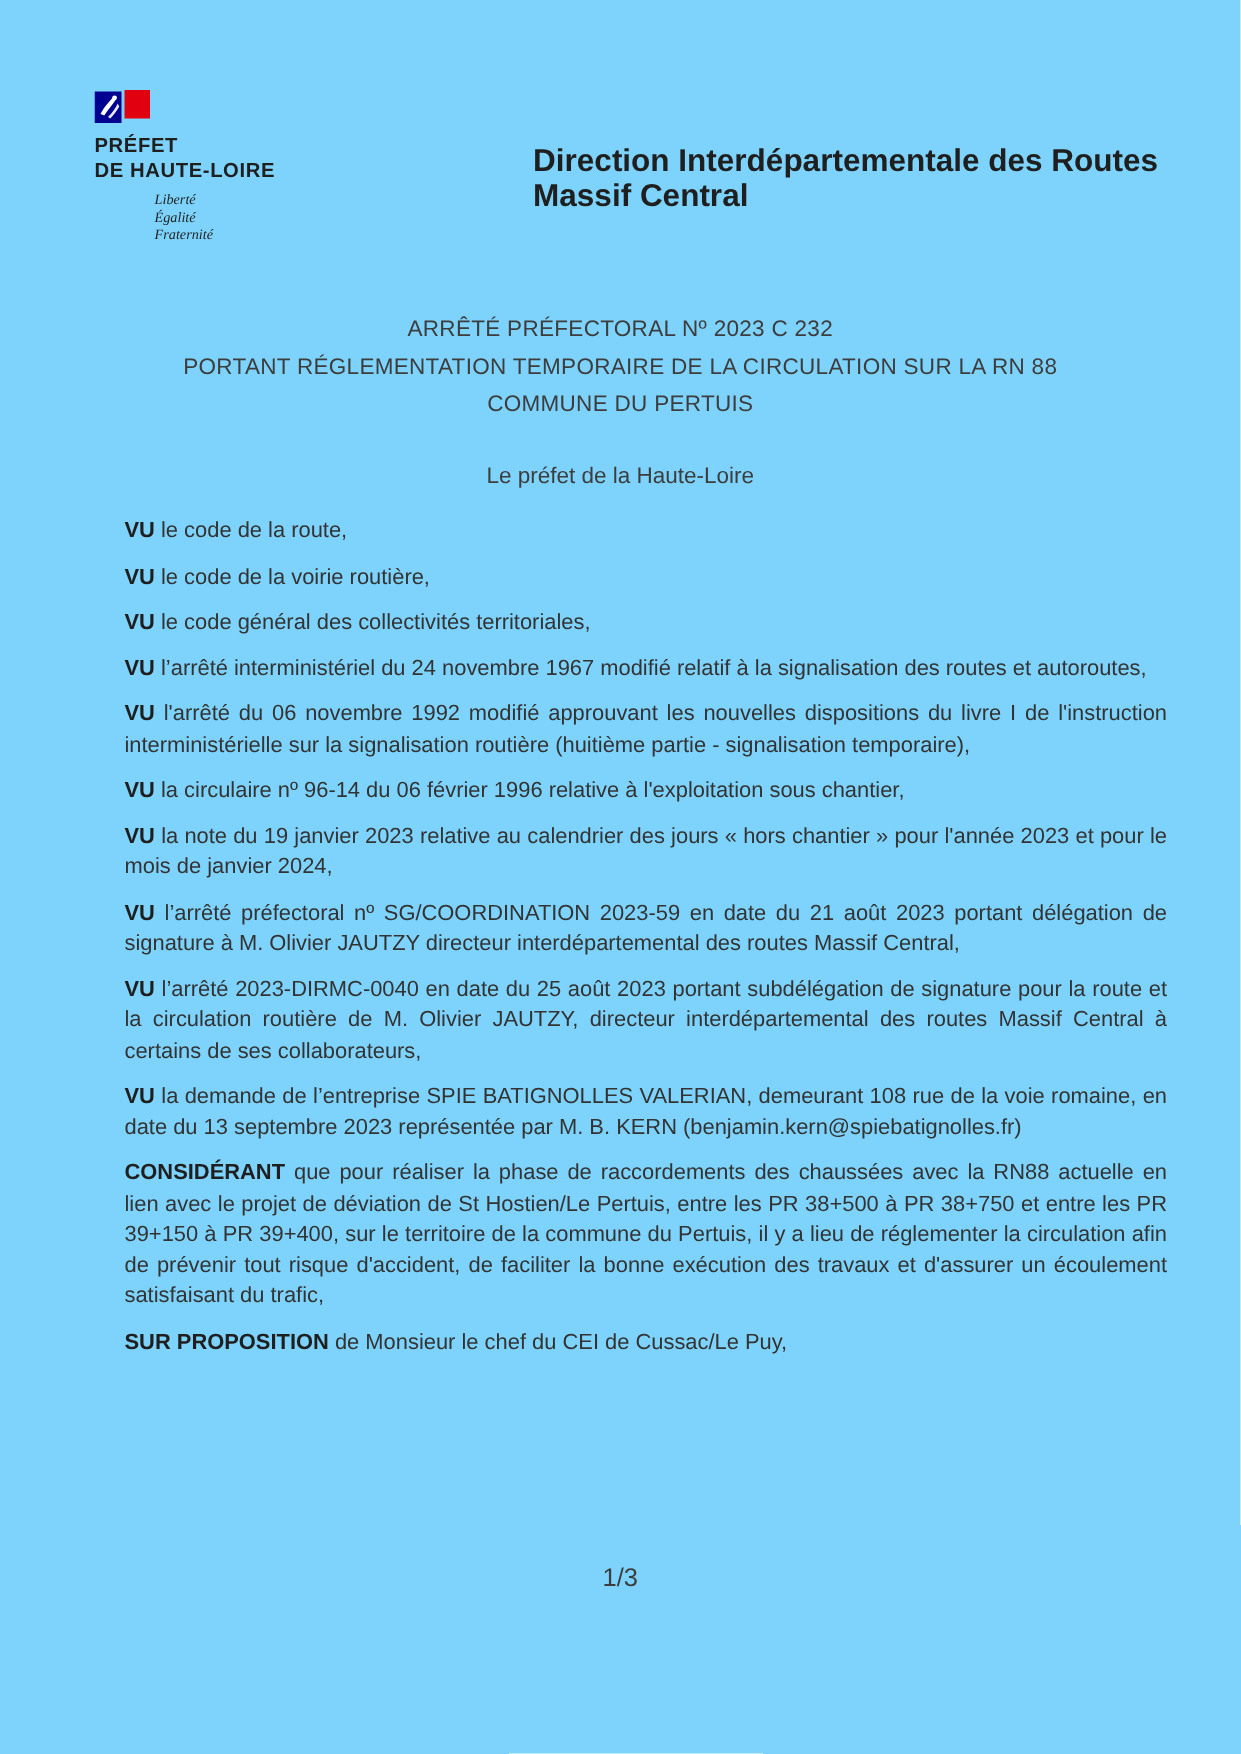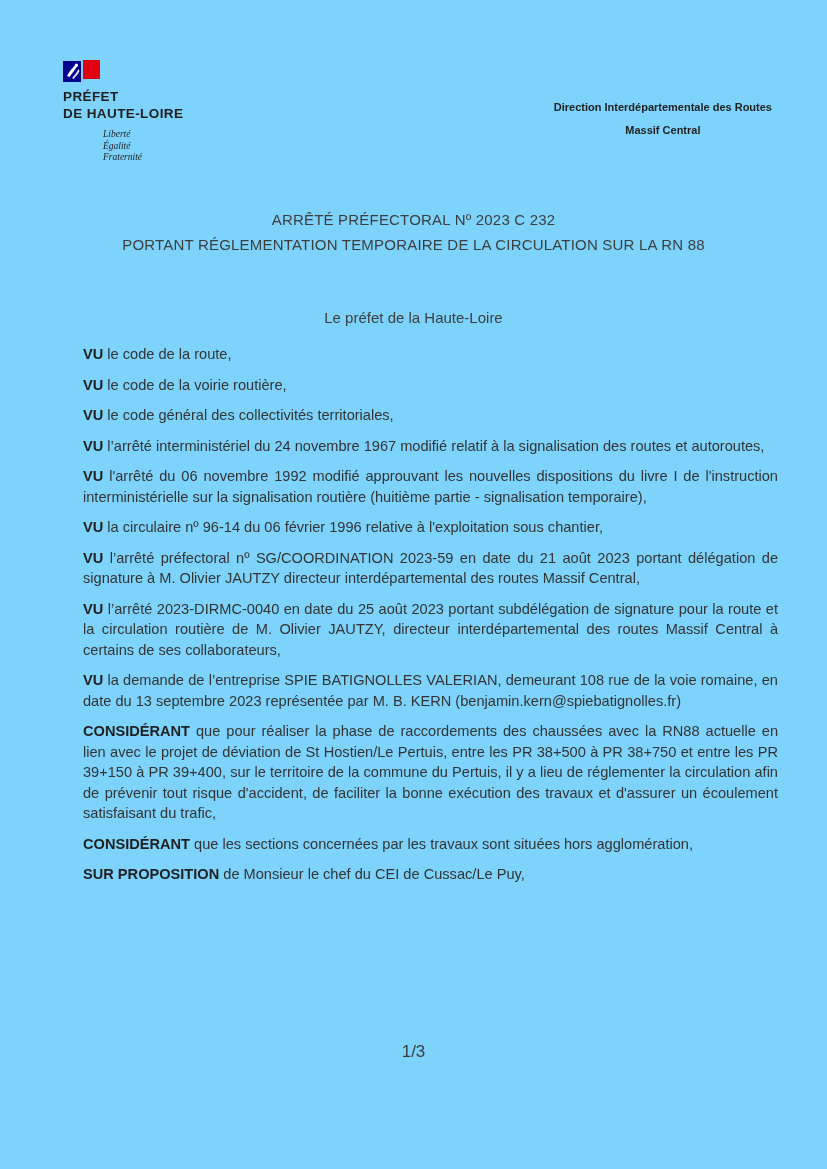--- a/index.html
+++ b/index.html
@@ -33,23 +33,23 @@
     color: #1f1f1f;
     margin-top: 7px;
     margin-left: 40px;
   }
 
   
   .header-right {
     position: absolute;
     top: 96px;
     right: 55px;
-    text-align: center;
+    text-align: left;
     font-weight: bold;
-    font-size: 11px;
+    font-size: 21px;
     line-height: 23px;
     color: #1f1f1f;
   }
 
   
   .title-block {
     position: absolute;
     top: 207px;
     left: 0;
     width: 100%;
@@ -119,46 +119,47 @@
   </div>
 
   <div class="header-right">
     <div>Direction Interdépartementale des Routes</div>
     <div>Massif Central</div>
   </div>
 
   <div class="title-block">
     <div>ARRÊTÉ PRÉFECTORAL Nº 2023 C 232</div>
     <div>PORTANT RÉGLEMENTATION TEMPORAIRE DE LA CIRCULATION SUR LA RN 88</div>
+    <div>COMMUNE DU PERTUIS</div>
   </div>
 
   <div class="subtitle">Le préfet de la Haute-Loire</div>
 
   <div class="doc-body">
     <p class="para"><strong class="lead">VU</strong><span class="ptext"> le code de la route,</span></p>
 
     <p class="para"><strong class="lead">VU</strong><span class="ptext"> le code de la voirie routière,</span></p>
 
     <p class="para"><strong class="lead">VU</strong><span class="ptext"> le code général des collectivités territoriales,</span></p>
 
     <p class="para"><strong class="lead">VU</strong><span class="ptext"> l’arrêté interministériel du 24 novembre 1967 modifié relatif à la signalisation des routes et autoroutes,</span></p>
 
     <p class="para"><strong class="lead">VU</strong><span class="ptext"> l'arrêté du 06 novembre 1992 modifié approuvant les nouvelles dispositions du livre I de l'instruction interministérielle sur la signalisation routière (huitième partie - signalisation temporaire),</span></p>
 
     <p class="para"><strong class="lead">VU</strong><span class="ptext"> la circulaire nº 96-14 du 06 février 1996 relative à l'exploitation sous chantier,</span></p>
 
+    <p class="para"><strong class="lead">VU</strong><span class="ptext"> la note du 19 janvier 2023 relative au calendrier des jours « hors chantier » pour l'année 2023 et pour le mois de janvier 2024,</span></p>
 
     <p class="para"><strong class="lead">VU</strong><span class="ptext"> l’arrêté préfectoral nº SG/COORDINATION 2023-59 en date du 21 août 2023 portant délégation de signature à M. Olivier JAUTZY directeur interdépartemental des routes Massif Central,</span></p>
 
     <p class="para"><strong class="lead">VU</strong><span class="ptext"> l’arrêté 2023-DIRMC-0040 en date du 25 août 2023 portant subdélégation de signature pour la route et la circulation routière de M. Olivier JAUTZY, directeur interdépartemental des routes Massif Central à certains de ses collaborateurs,</span></p>
 
     <p class="para"><strong class="lead">VU</strong><span class="ptext"> la demande de l’entreprise SPIE BATIGNOLLES VALERIAN, demeurant 108 rue de la voie romaine, en date du 13 septembre 2023 représentée par M. B. KERN (benjamin.kern@spiebatignolles.fr)</span></p>
 
     <p class="para"><strong class="lead">CONSIDÉRANT</strong><span class="ptext"> que pour réaliser la phase de raccordements des chaussées avec la RN88 actuelle en lien avec le projet de déviation de St Hostien/Le Pertuis,  entre les PR 38+500 à PR 38+750 et entre les PR 39+150 à PR 39+400, sur le territoire de la commune du Pertuis, il y a lieu de réglementer la circulation afin de prévenir tout risque d'accident, de faciliter la bonne exécution des travaux et d'assurer un écoulement satisfaisant du trafic,</span></p>
 
-    <p class="para"><strong class="lead">CONSIDÉRANT</strong><span class="ptext"> que les sections concernées par les travaux sont situées hors agglomération,</span></p>
 
     <p class="para"><strong class="lead">SUR PROPOSITION</strong><span class="ptext"> de Monsieur le chef du CEI de Cussac/Le Puy,</span></p>
   </div>
 
   <div class="footer">1/3</div>
 
 </div>
 
 </body></html>

